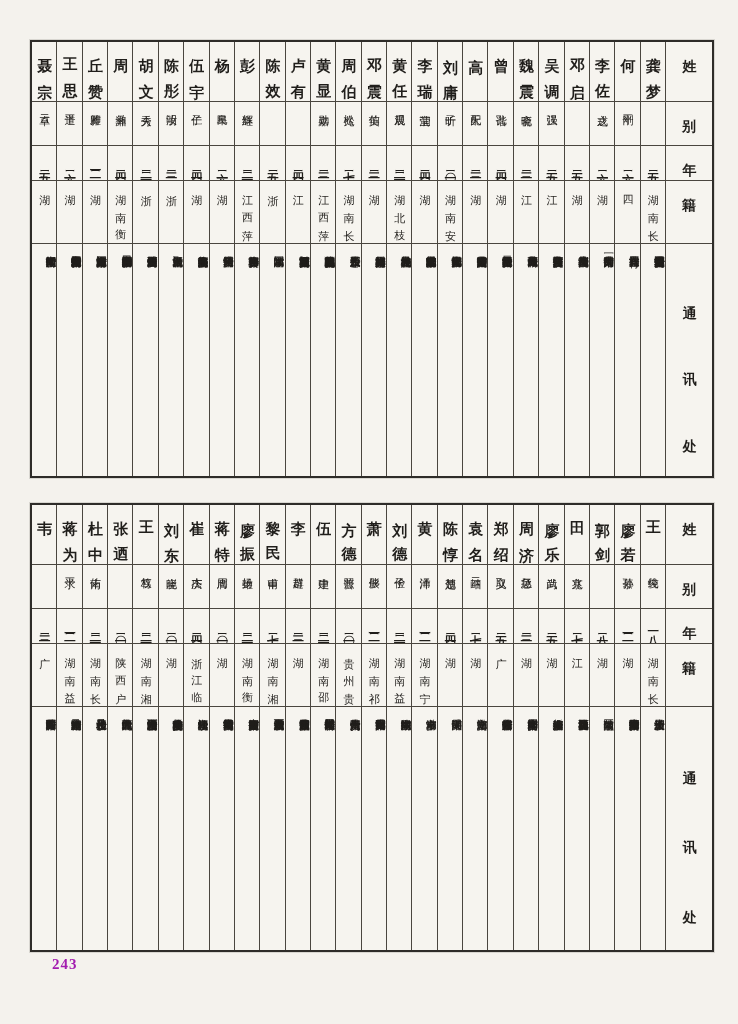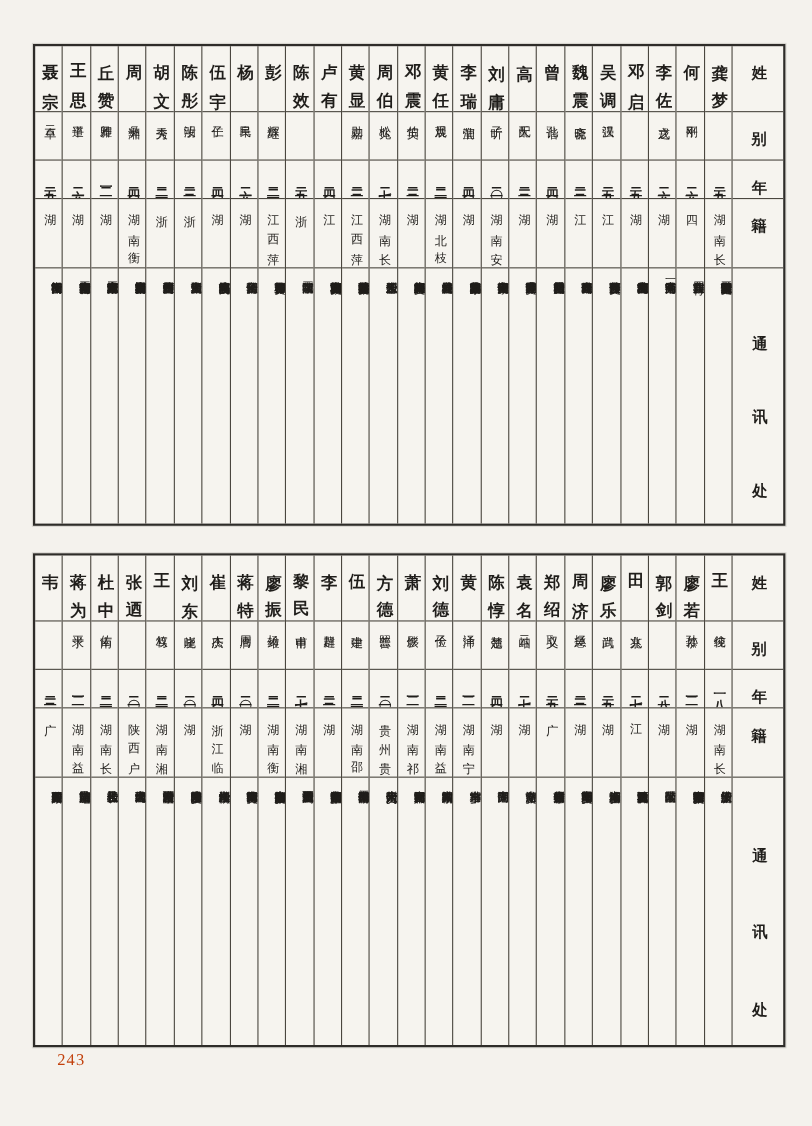--- a/index.html
+++ b/index.html
@@ -92,21 +92,22 @@
     font-size:14px;
     width:auto; height:58%; margin:auto 0;
     text-align:justify; text-align-last:justify;
   }
 
   .page-number {
     position:absolute;
     left:52px; top:956px;
     font-size:15px;
     letter-spacing:1px;
-    color:#c2410c;
+    color:#a21caf;
+    font-weight:bold;
   }
 </style>
 </head>
 <body>
 
 <div class="sheet">
   <div class="dir-table top">
       <div class="col hcol">
         <div class="cell c-name">
           <span class="vt">姓名</span>

